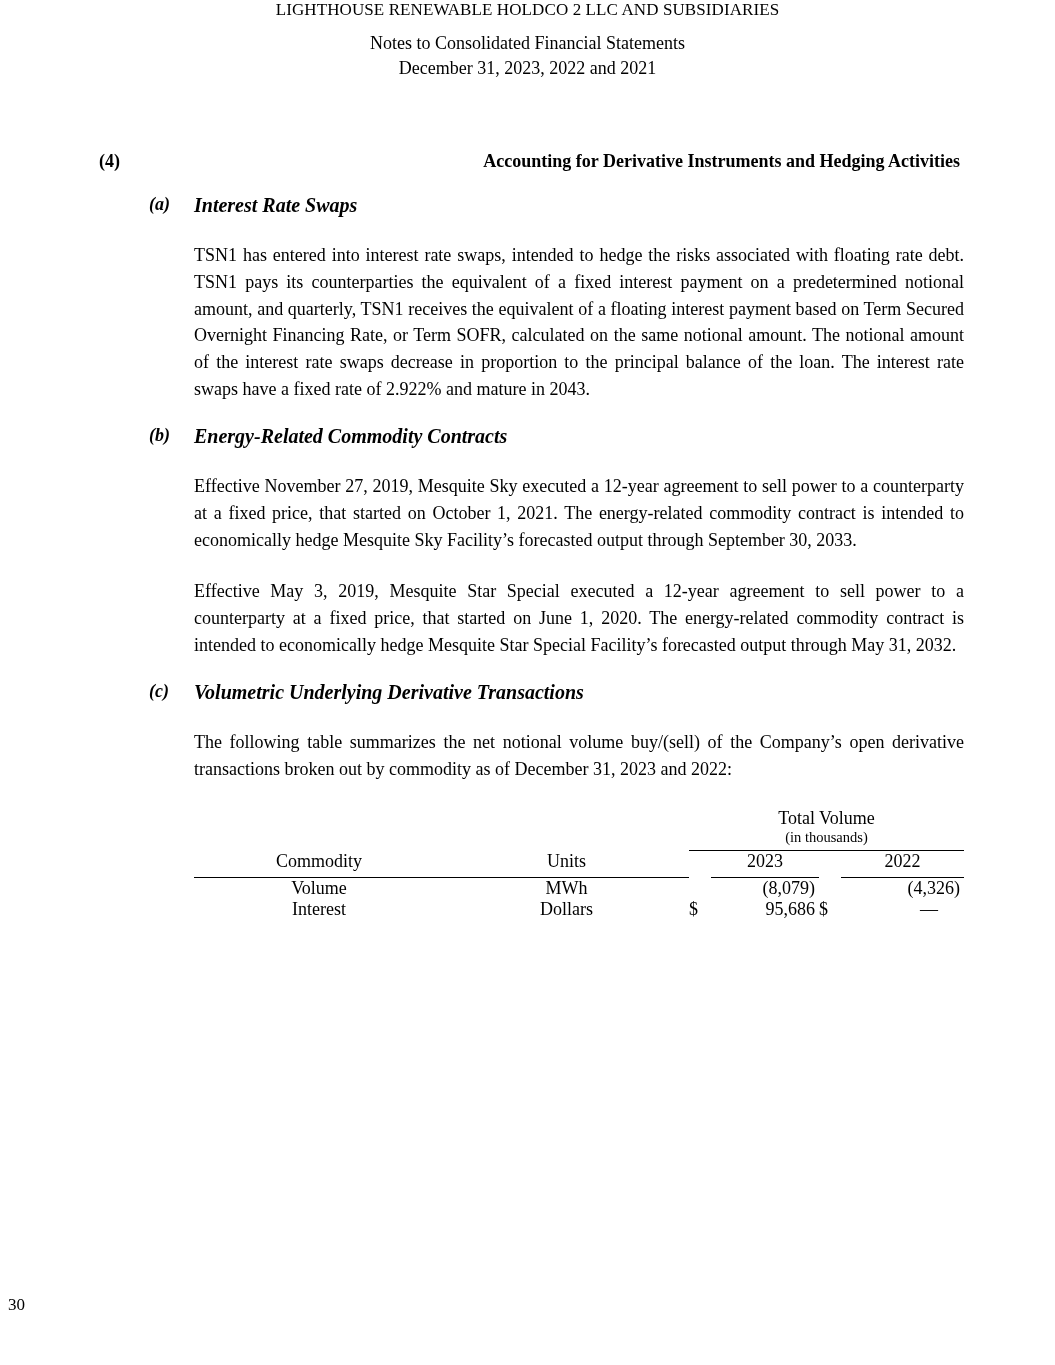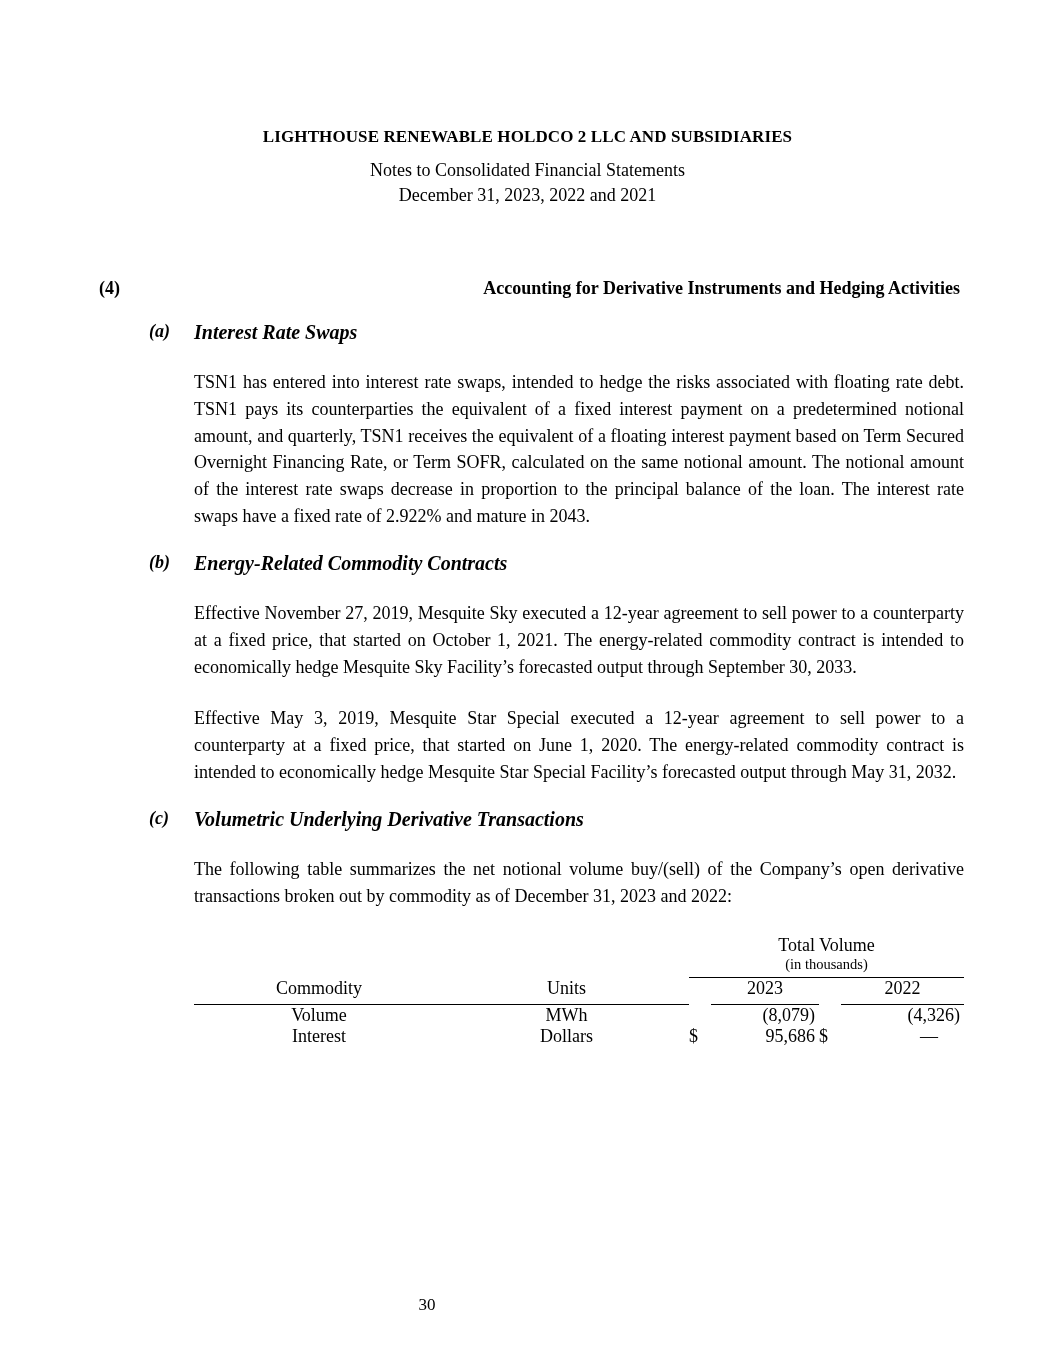--- a/index.html
+++ b/index.html
@@ -23,22 +23,21 @@
     position: absolute;
     left: 0;
     top: 0;
     width: 1055px;
   }
   .hdr {
     text-align: center;
     font-size: 17.5px;
   }
   .hdr-title {
-    font-weight: bold;
-    margin-top: 127px;
+    font-weight: normal;
     letter-spacing: 0.1px;
     font-size: 17px;
   }
   .hdr-sub1 {
     margin-top: 13px;
     font-size: 18px;
   }
   .hdr-sub2 {
     margin-top: 4px;
     font-size: 18px;
@@ -148,24 +147,24 @@
     font-size: 18px;
     padding-top: 6px;
   }
   .ctr { text-align: center; }
   .rgt { text-align: right; padding-right: 4px !important; }
   .lft { text-align: left; }
   .dash-ctr { text-align: right; padding-right: 26px !important; }
 
   .footer {
     position: absolute;
-    left: 0;
+    left: 8px;
     top: 1295px;
     width: 854px;
-    text-align: center;
+    text-align: left;
     font-size: 17px;
   }
 </style>
 </head>
 <body>
 
 <div class="page">
   <div class="content">
 
     <div class="hdr">

